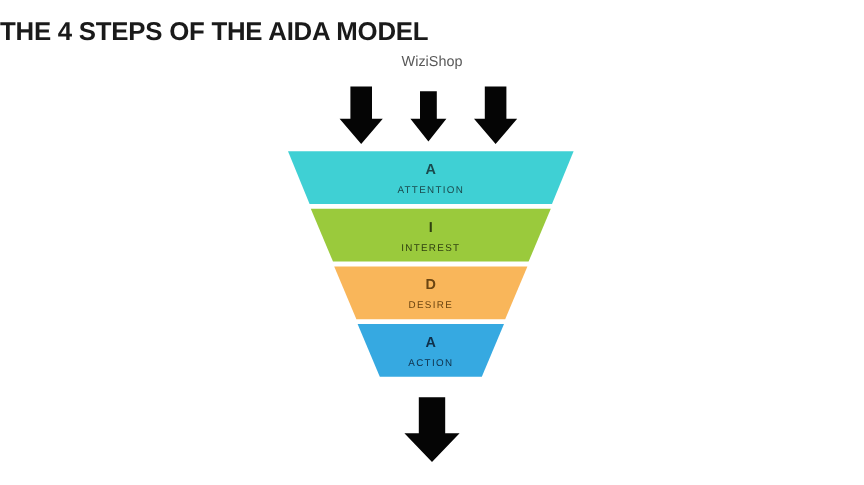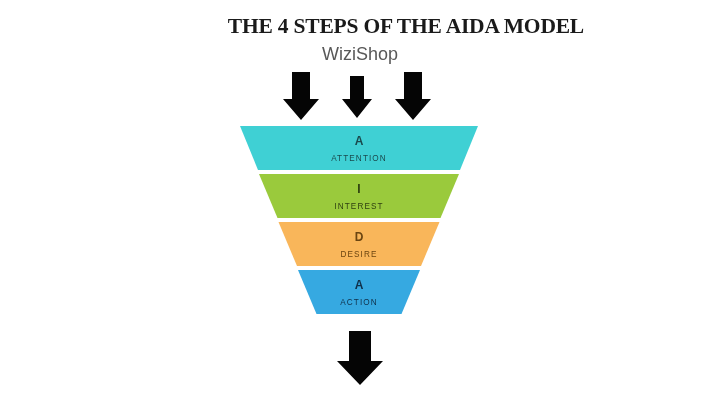--- a/index.html
+++ b/index.html
@@ -18,35 +18,35 @@
     position: absolute;
     left: 0; top: 0;
     width: 720px;
     height: 404px;
   }
   .title {
     position: absolute;
     left: 0;
     top: 14px;
     width: 584px;
-    text-align: right;
+    text-align: left;
     font-size: 21.5px;
     font-weight: bold;
     letter-spacing: -0.2px;
     color: #1a1a1a;
-    font-family: Liberation Serif, serif;
+    font-family: Liberation Sans, sans-serif;
     white-space: nowrap;
   }
   .subtitle {
     position: absolute;
     left: 0;
     top: 44px;
     width: 720px;
     text-align: center;
-    font-size: 18px;
+    font-size: 12px;
     font-weight: normal;
     color: #585858;
     font-family: "Liberation Sans", sans-serif;
   }
   .funnel-svg {
     position: absolute;
     left: 0;
     top: 0;
     width: 720px;
     height: 404px;

